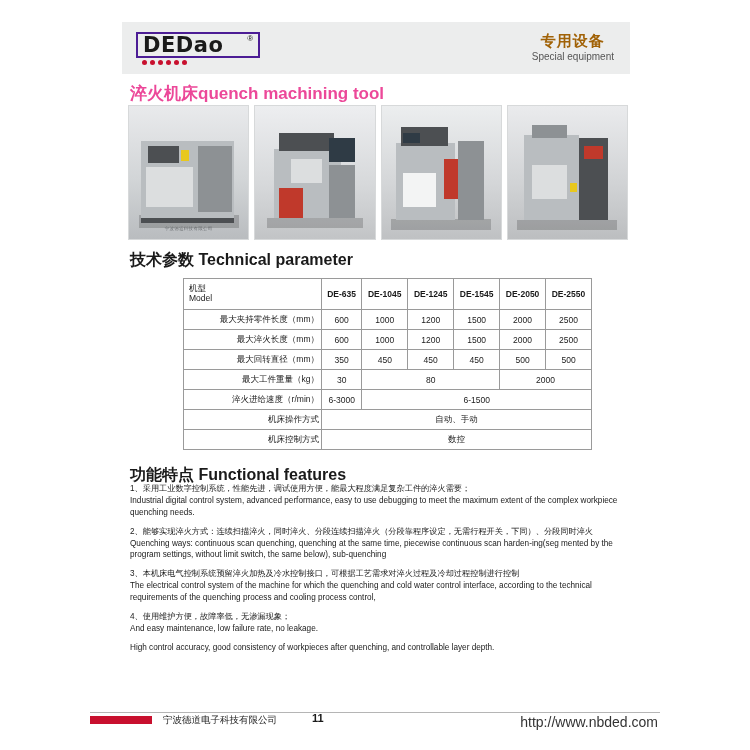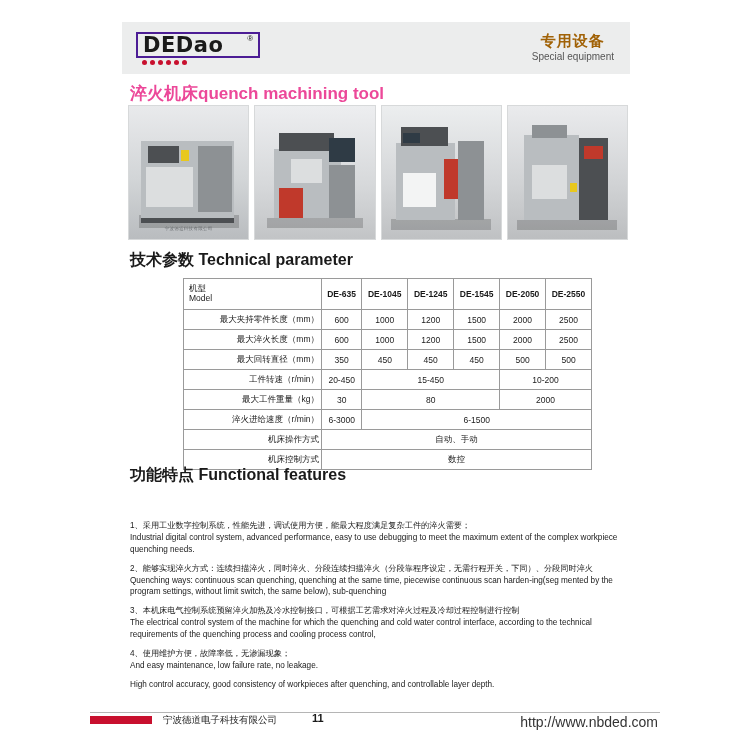--- a/index.html
+++ b/index.html
@@ -187,21 +187,21 @@
   }
   table.spec td.hcell {
     font-weight: bold;
     font-size: 8.5px;
   }
 
   
   .features {
     position: absolute;
     left: 130px;
-    top: 520px;
+    top: 483px;
     width: 492px;
     font-size: 8.2px;
     line-height: 1.45;
     color: #1a1a1a;
   }
   .feat-block { margin-bottom: 7px; }
   .feat-cn { display: block; }
   .feat-en { display: block; }
 
   
@@ -352,26 +352,20 @@
           <tr>
             <td class="label">最大回转直径（mm）</td>
             <td>350</td>
             <td>450</td>
             <td>450</td>
             <td>450</td>
             <td>500</td>
             <td>500</td>
           </tr>
           <tr>
-            <td class="label">工件转速（r/min）</td>
-            <td>20-450</td>
-            <td colspan="3">15-450</td>
-            <td colspan="2">10-200</td>
-          </tr>
-          <tr>
             <td class="label">最大工件重量（kg）</td>
             <td>30</td>
             <td colspan="3">80</td>
             <td colspan="2">2000</td>
           </tr>
           <tr>
             <td class="label">淬火进给速度（r/min）</td>
             <td>6-3000</td>
             <td colspan="5">6-1500</td>
           </tr>

